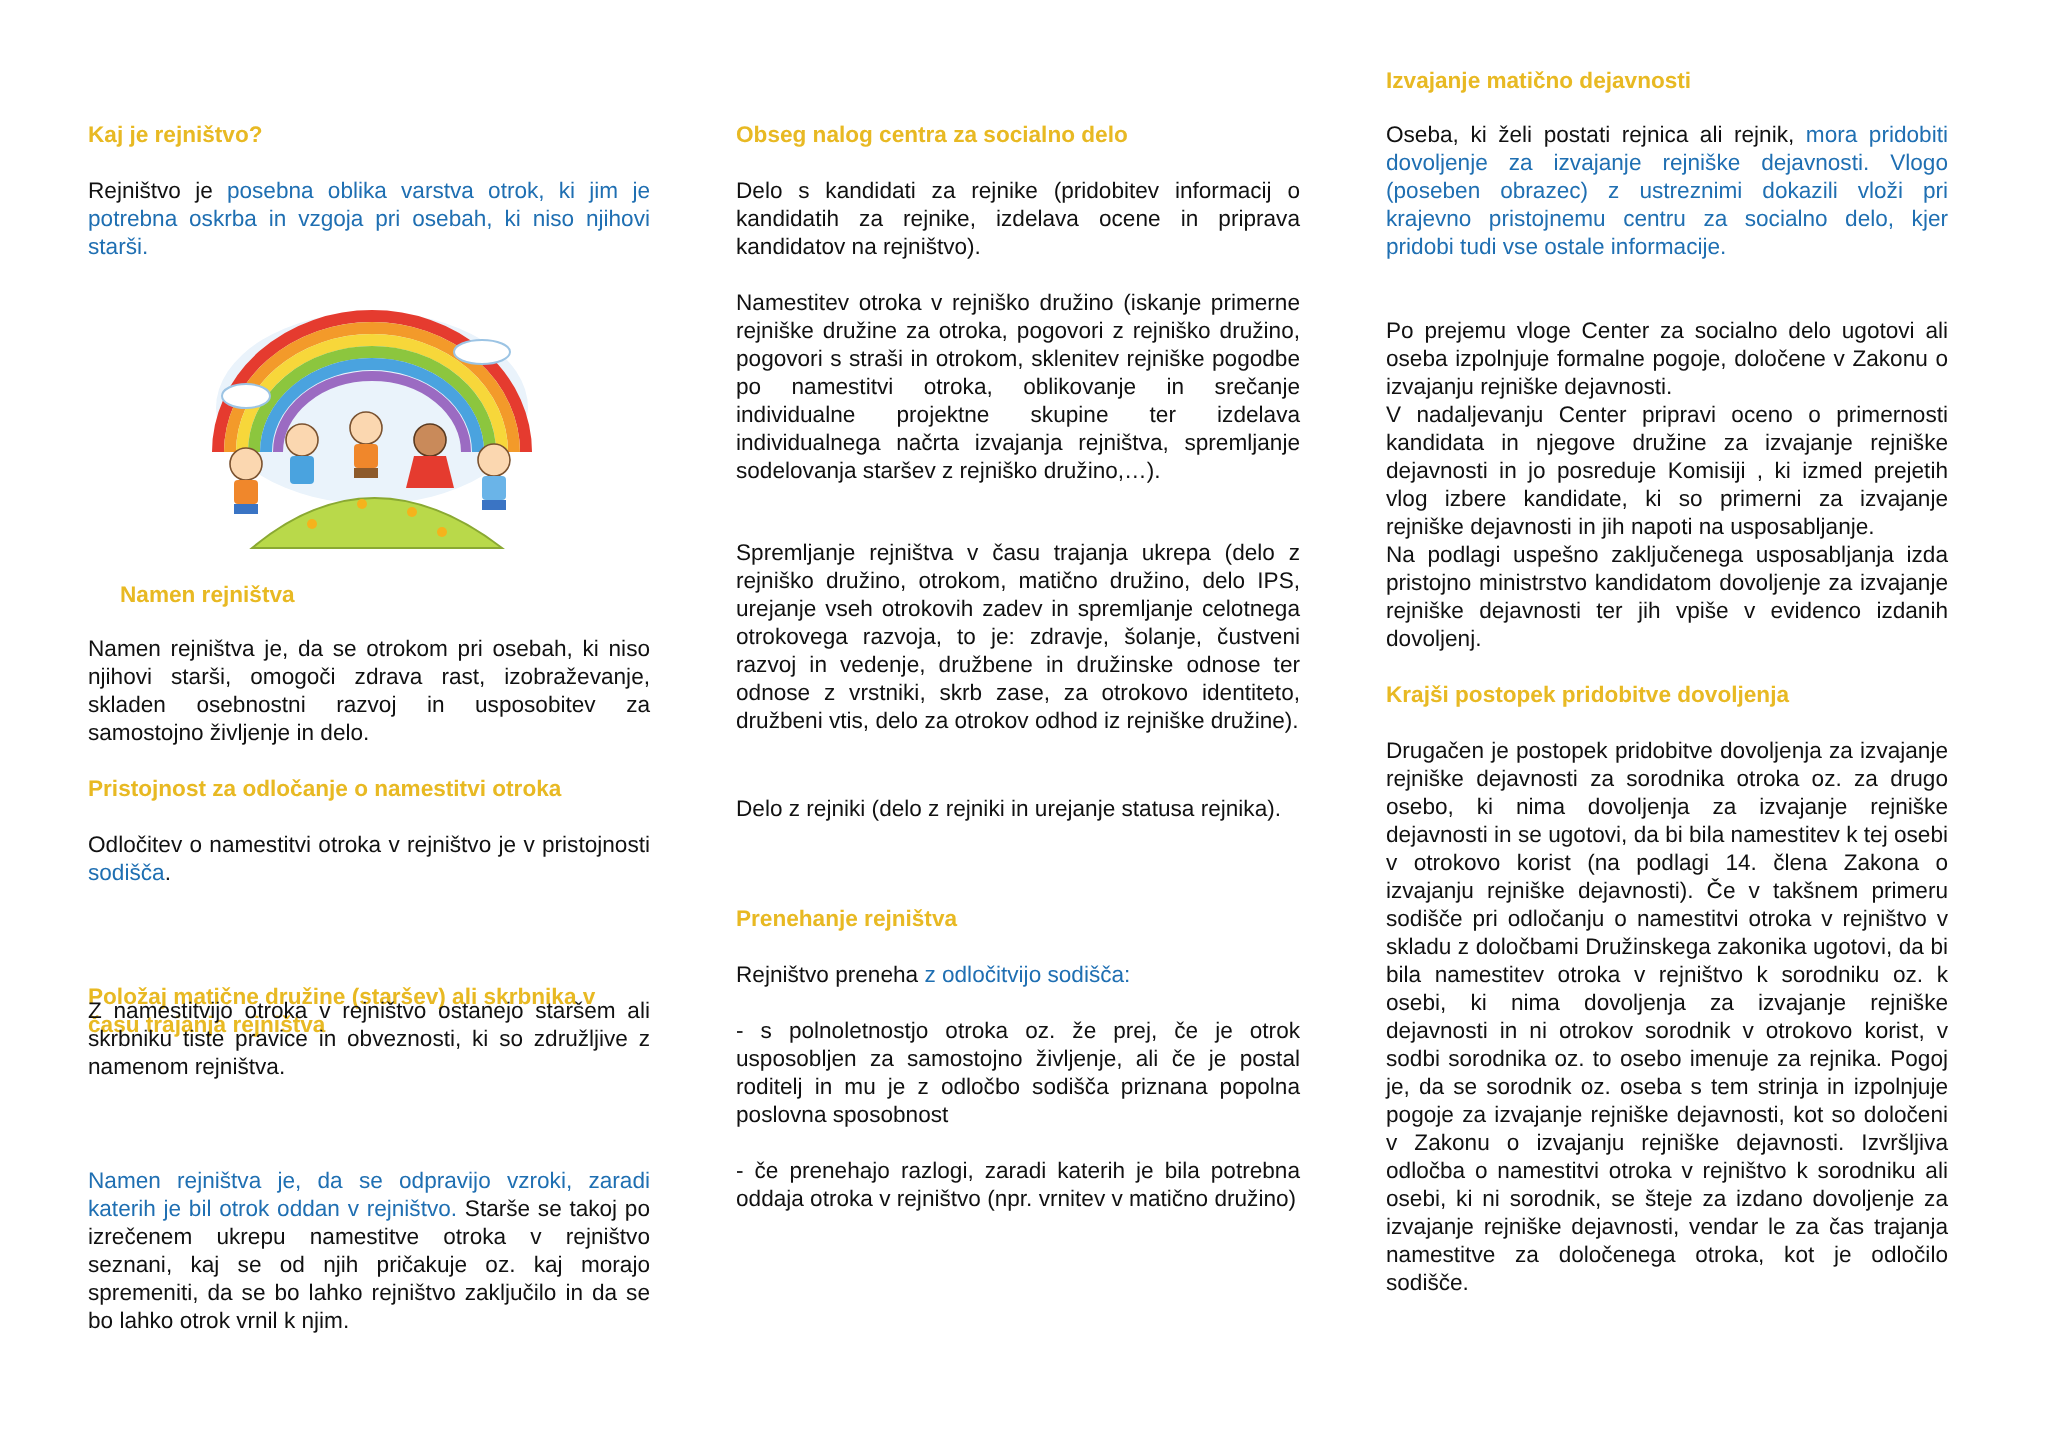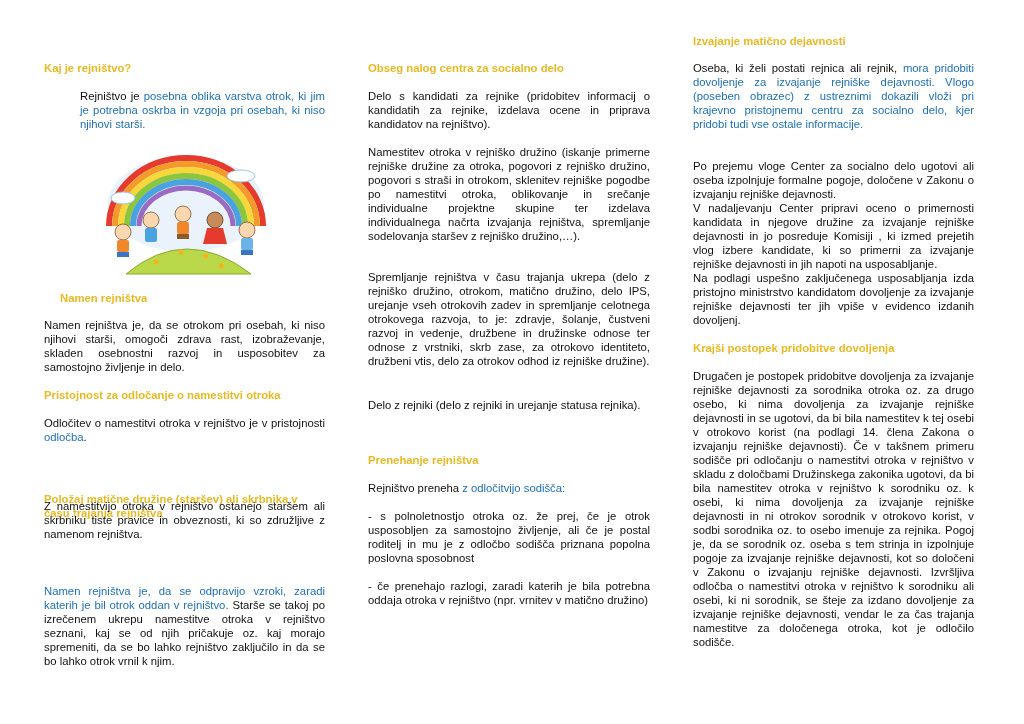--- a/index.html
+++ b/index.html
@@ -52,21 +52,21 @@
       top: 144px;
       width: 170px;
       height: 132px;
     }
   </style>
 </head>
 <body>
 
 <div class="col col-1">
   <h2 style="top:61px;">Kaj je rejništvo?</h2>
-  <p style="top:89px;margin-left:36px;"><span>Rejništvo je </span><span class="hl">posebna oblika varstva otrok, ki jim je potrebna oskrba in vzgoja pri osebah, ki niso njihovi starši</span><span class="hl">.</span></p>
+  <p style="top:89px;"><span>Rejništvo je </span><span class="hl">posebna oblika varstva otrok, ki jim je potrebna oskrba in vzgoja pri osebah, ki niso njihovi starši</span><span class="hl">.</span></p>
 
   <div class="illustration">
     <svg width="170" height="132" viewBox="0 0 170 132">
 
       <ellipse cx="85" cy="60" rx="78" ry="48" fill="#eaf3fb"></ellipse>
 
       <path d="M8 82 A77 68 0 0 1 162 82" fill="none" stroke="#e53b2f" stroke-width="6"></path>
       <path d="M14 82 A71 62 0 0 1 156 82" fill="none" stroke="#f39a2a" stroke-width="6"></path>
       <path d="M20 82 A65 56 0 0 1 150 82" fill="none" stroke="#f7d73a" stroke-width="6"></path>
       <path d="M26 82 A59 50 0 0 1 144 82" fill="none" stroke="#8cc63e" stroke-width="6"></path>
@@ -105,21 +105,21 @@
         <rect x="140" y="94" width="12" height="12" rx="2" fill="#6ab4e8"></rect>
         <rect x="140" y="106" width="12" height="5" fill="#3a74c4"></rect>
       </g>
     </svg>
   </div>
 
   <h2 style="top:291px;padding-left:16px;">Namen rejništva</h2>
   <p style="top:318px;">Namen rejništva je, da se otrokom pri osebah, ki niso njihovi starši, omogoči zdrava rast, izobraževanje, skladen osebnostni razvoj in usposobitev za samostojno življenje in delo.</p>
 
   <h2 style="top:388px;">Pristojnost za odločanje o namestitvi otroka</h2>
-  <p style="top:416px;"><span>Odločitev o namestitvi otroka v rejništvo je v pristojnosti </span><span class="hl">odločba</span><span>.</span></p>
+  <p style="top:416px;"><span>Odločitev o namestitvi otroka v rejništvo je v pristojnosti </span><span class="hl">sodišča</span><span>.</span></p>
 
   <h2 style="top:458px;margin-top:34px;">Položaj matične družine (staršev) ali skrbnika v času trajanja rejništva</h2>
   <p style="top:499px;">Z namestitvijo otroka v rejništvo ostanejo staršem ali skrbniku tiste pravice  in obveznosti, ki so združljive z namenom rejništva.</p>
 
   <p style="top:584px;"><span class="hl">Namen rejništva je, da se odpravijo vzroki, zaradi katerih je bil otrok oddan v rejništvo.</span><span> Starše se takoj po izrečenem ukrepu namestitve otroka v rejništvo seznani, kaj se od njih pričakuje oz. kaj morajo spremeniti, da se bo lahko rejništvo zaključilo in da se bo lahko otrok vrnil k njim.</span></p>
 </div>
 
 <div class="col col-2">
   <h2 style="top:61px;">Obseg nalog centra za socialno delo</h2>
   <p style="top:89px;">Delo s kandidati za  rejnike (pridobitev informacij o kandidatih za rejnike, izdelava ocene in  priprava kandidatov na rejništvo).</p>

